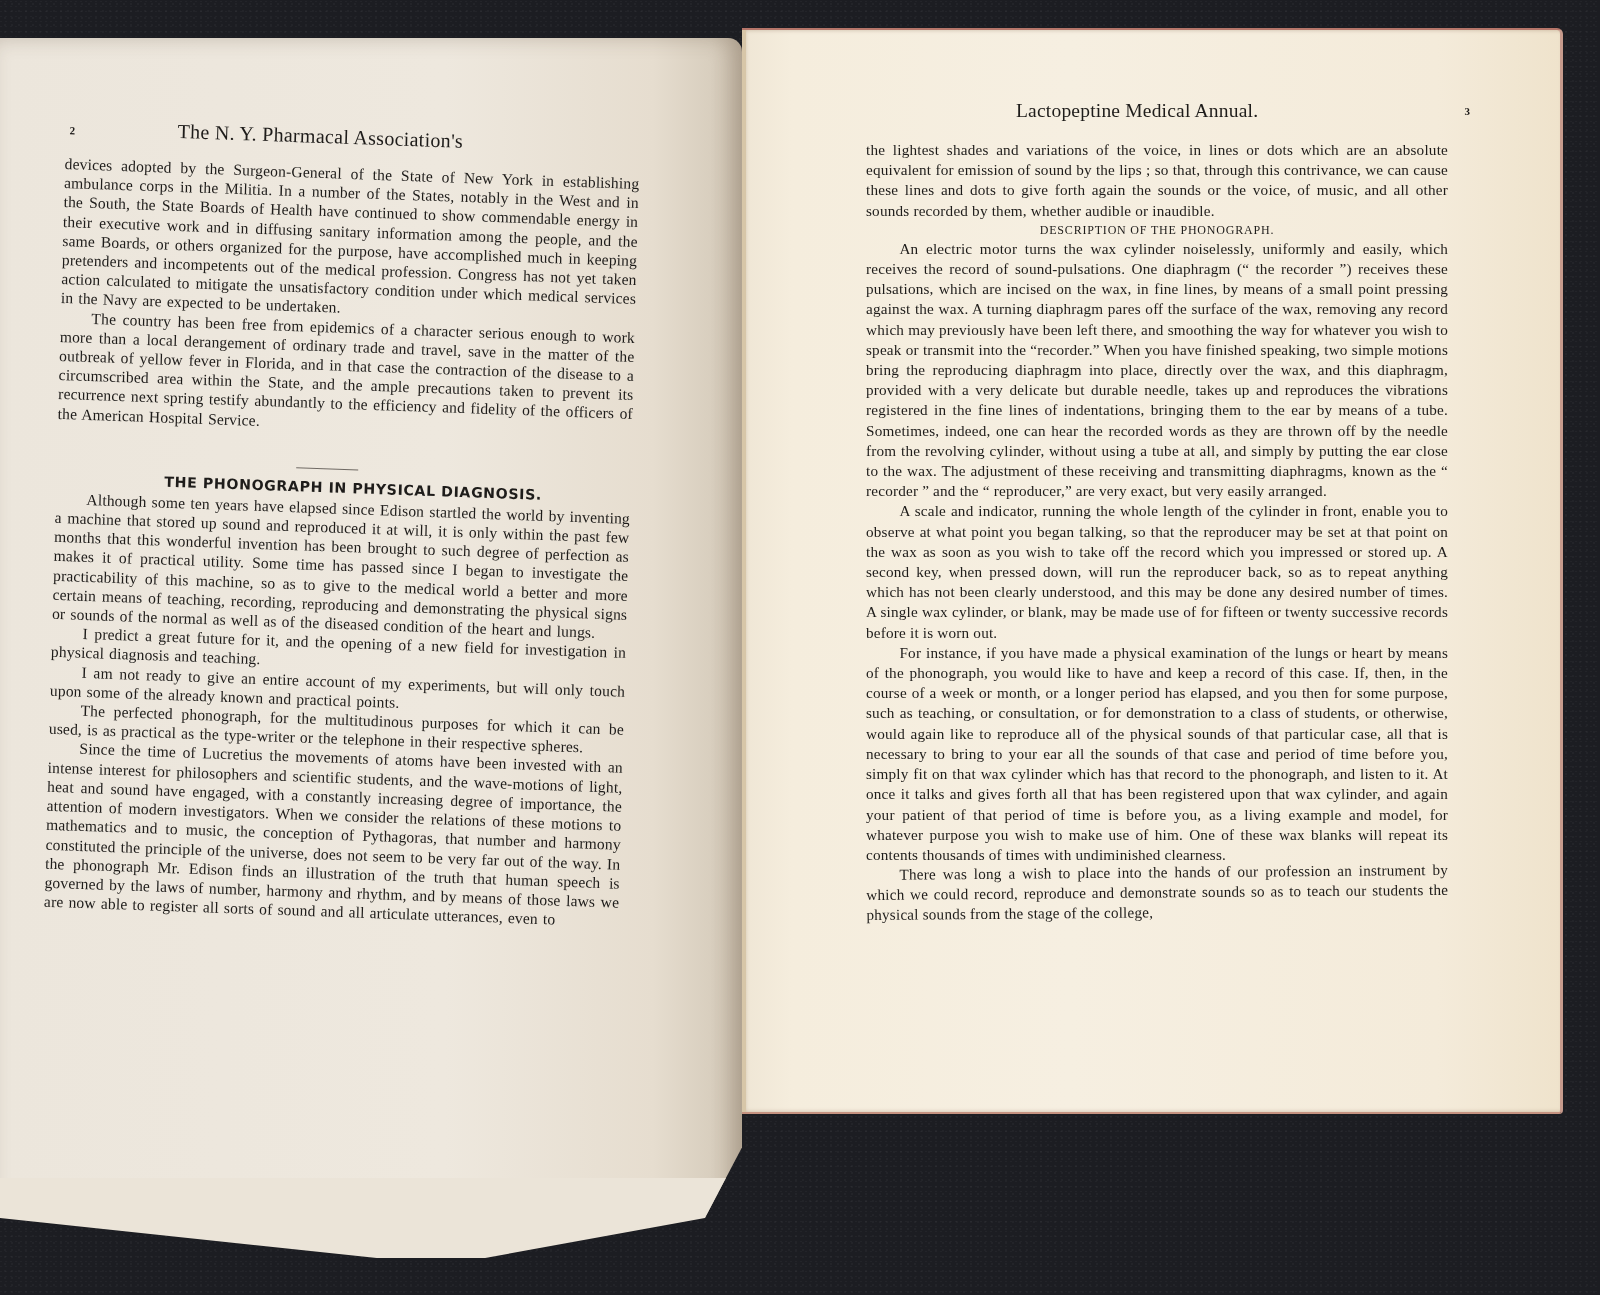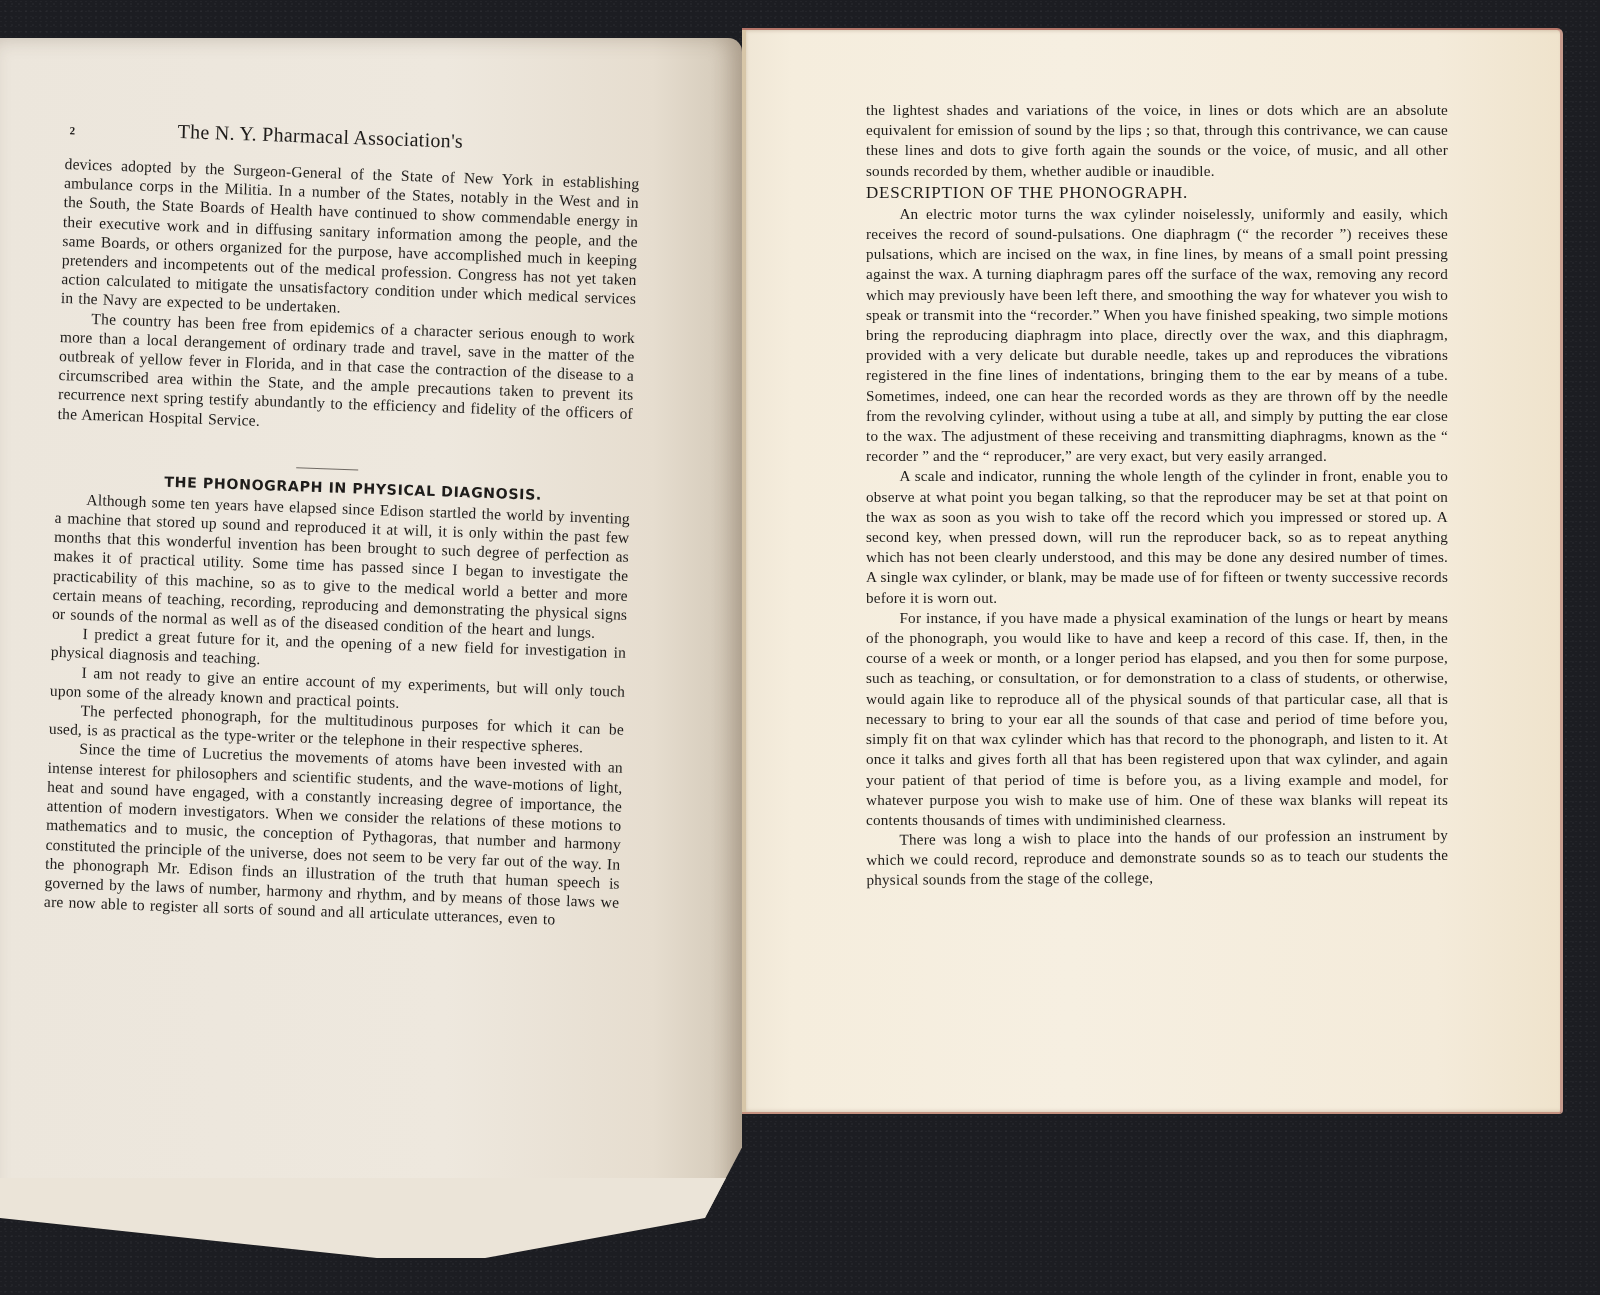--- a/index.html
+++ b/index.html
@@ -143,22 +143,23 @@
     .right-body p {
       margin: 0;
       font-size: 15.2px;
       line-height: 20.2px;
       text-align: justify;
       text-align-last: left;
       letter-spacing: 0.2px;
     }
     .right-body p.indent { text-indent: 2.2em; }
     .section-title-right {
-      font-size: 17px;
+      font-size: 12px;
       letter-spacing: 0.8px;
+      text-align: center;
       margin: 2px 0 1px 0;
     }
     .right-body .last-lines {
       transform-origin: 0 0;
       transform: rotate(-0.5deg);
     }
   </style>
 </head>
 <body>
 
@@ -178,20 +179,24 @@
       <p class="indent">I predict a great future for it, and the opening of a new field for investigation in physical diagnosis and teaching.</p>
       <p class="indent">I am not ready to give an entire account of my experiments, but will only touch upon some of the already known and practical points.</p>
       <p class="indent">The perfected phonograph, for the multitudinous purposes for which it can be used, is as practical as the type-writer or the telephone in their respective spheres.</p>
       <p class="indent">Since the time of Lucretius the movements of atoms have been invested with an intense interest for philosophers and scientific students, and the wave-motions of light, heat and sound have engaged, with a constantly increasing degree of importance, the attention of modern investigators.  When we consider the relations of these motions to mathematics and to music, the conception of Pythagoras, that number and harmony constituted the principle of the universe, does not seem to be very far out of the way.  In the phonograph Mr. Edison finds an illustration of the truth that human speech is governed by the laws of number, harmony and rhythm, and by means of those laws we are now able to register all sorts of sound and all articulate utterances, even to</p>
     </div>
   </div>
 </div>
 
 <div class="page-right">
   <div class="right-inner">
+    <div class="right-head">
+      <span class="running-title-right">Lactopeptine Medical Annual.</span>
+      <span class="page-num-right">3</span>
+    </div>
     <div class="right-body">
       <p>the lightest shades and variations of the voice, in lines or dots which are an absolute equivalent for emission of sound by the lips ;  so that, through this contrivance, we can cause these lines and dots to give forth again the sounds or the voice, of music, and all other sounds recorded by them, whether audible or inaudible.</p>
       <div class="section-title-right">DESCRIPTION OF THE PHONOGRAPH.</div>
       <p class="indent">An electric motor turns the wax cylinder noiselessly, uniformly and easily, which receives the record of sound-pulsations.  One diaphragm (“ the recorder ”) receives these pulsations, which are incised on the wax, in fine lines, by means of a small point pressing against the wax.  A turning diaphragm pares off the surface of the wax, removing any record which may previously have been left there, and smoothing the way for whatever you wish to speak or transmit into the “recorder.”  When you have finished speaking, two simple motions bring the reproducing diaphragm into place, directly over the wax, and this diaphragm, provided with a very delicate but durable needle, takes up and reproduces the vibrations registered in the fine lines of indentations, bringing them to the ear by means of a tube.  Sometimes, indeed, one can hear the recorded words as they are thrown off by the needle from the revolving cylinder, without using a tube at all, and simply by putting the ear close to the wax.  The adjustment of these receiving and transmitting diaphragms, known as the “ recorder ” and the “ reproducer,” are very exact, but very easily arranged.</p>
       <p class="indent">A scale and indicator, running the whole length of the cylinder in front, enable you to observe at what point you began talking, so that the reproducer may be set at that point on the wax as soon as you wish to take off the record which you impressed or stored up.  A second key, when pressed down, will run the reproducer back, so as to repeat anything which has not been clearly understood, and this may be done any desired number of times.  A single wax cylinder, or blank, may be made use of for fifteen or twenty successive records before it is worn out.</p>
       <p class="indent">For instance, if you have made a physical examination of the lungs or heart by means of the phonograph, you would like to have and keep a record of this case.  If, then, in the course of a week or month, or a longer period has elapsed, and you then for some purpose, such as teaching, or consultation, or for demonstration to a class of students, or otherwise, would again like to reproduce all of the physical sounds of that particular case, all that is necessary to bring to your ear all the sounds of that case and period of time before you, simply fit on that wax cylinder which has that record to the phonograph, and listen to it.  At once it talks and gives forth all that has been registered upon that wax cylinder, and again your patient of that period of time is before you, as a living example and model, for whatever purpose you wish to make use of him.  One of these wax blanks will repeat its contents thousands of times with undiminished clearness.</p>
       <p class="indent last-lines">There was long a wish to place into the hands of our profession an instrument by which we could record, reproduce and demonstrate sounds so as to teach our students the physical sounds from the stage of the college,</p>
     </div>
   </div>
 </div>

